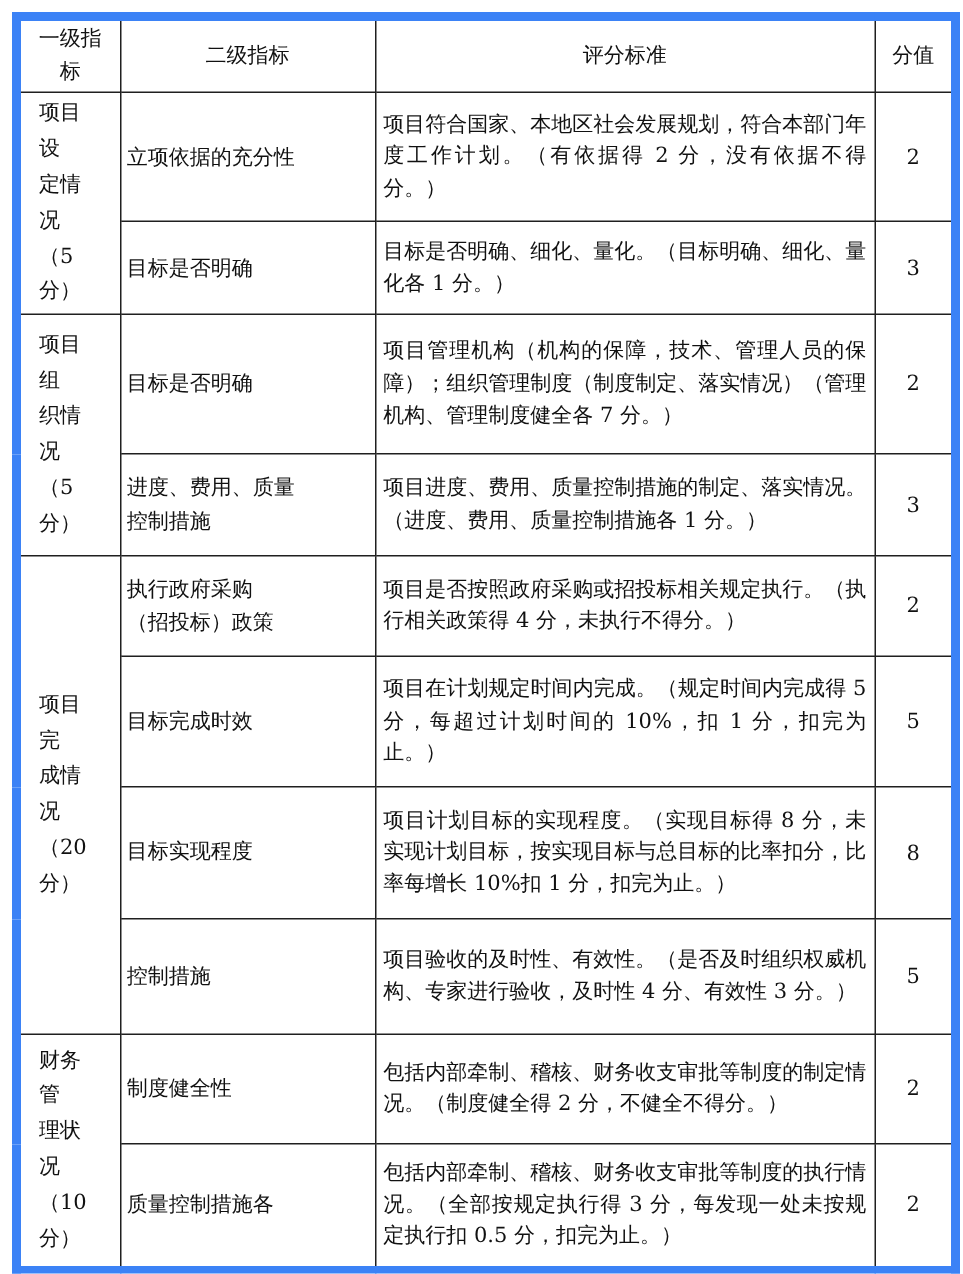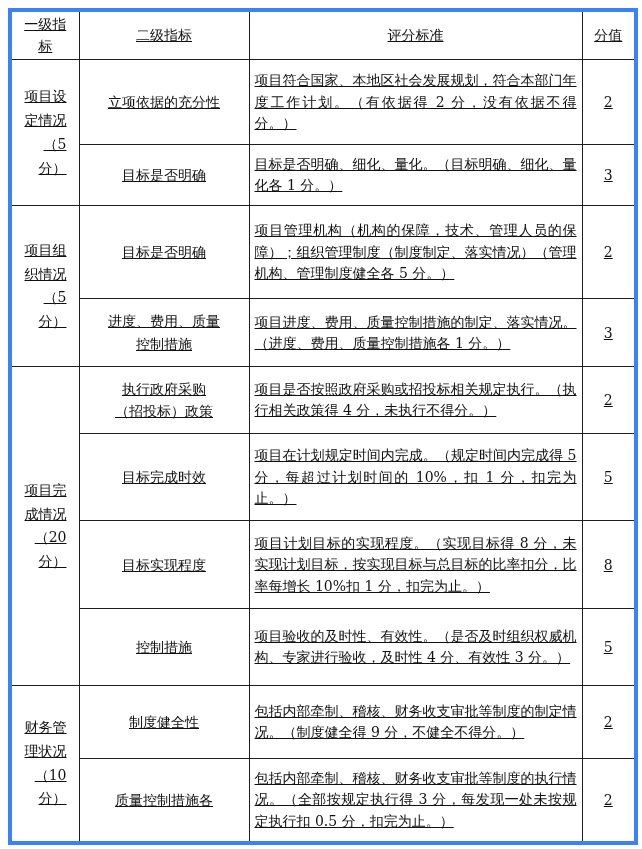--- a/index.html
+++ b/index.html
@@ -16,44 +16,42 @@
     height: 849px;
     padding: 8px;
     background: #ffffff;
     font-family: "DejaVu Serif", "Liberation Serif", serif;
     color: #111111;
   }
   table.eval {
     border-collapse: collapse;
     table-layout: fixed;
     width: 626px;
-    border: 4px solid #3b82f6;
-    text-decoration: underline;
+    border: 6px solid #3b82f6;
   }
   table.eval td {
     border: 1px solid #1f1f1f;
     font-size: 14px;
     color: #111111;
     box-sizing: border-box;
     vertical-align: middle;
   }
   td.hdr {
     text-align: center;
     white-space: pre-line;
     line-height: 1.55;
     padding: 2px;
   }
   td.group {
-    text-align: right;
+    text-align: left;
     white-space: pre-line;
     line-height: 1.7;
     padding: 2px 12px;
   }
   td.sec {
-    text-align: center;
     white-space: pre-line;
     line-height: 1.6;
     padding: 2px 4px;
   }
   td.cri {
     text-align: justify;
     line-height: 1.52;
     padding: 2px 5px;
     margin-left: 46px;
   }
@@ -95,21 +93,21 @@
       <td class="sec">目标是否明确</td>
       <td class="cri">目标是否明确、细化、量化。（目标明确、细化、量化各 1 分。）</td>
       <td class="score">3</td>
     </tr>
 
     <tr style="height:93px">
       <td class="group" rowspan="2">项目组
 织情况
 （5分）</td>
       <td class="sec">目标是否明确</td>
-      <td class="cri">项目管理机构（机构的保障，技术、管理人员的保障）；组织管理制度（制度制定、落实情况）（管理机构、管理制度健全各 5 分。）</td>
+      <td class="cri">项目管理机构（机构的保障，技术、管理人员的保障）；组织管理制度（制度制定、落实情况）（管理机构、管理制度健全各 7 分。）</td>
       <td class="score">2</td>
     </tr>
     <tr style="height:68px">
       <td class="sec">进度、费用、质量
 控制措施</td>
       <td class="cri">项目进度、费用、质量控制措施的制定、落实情况。（进度、费用、质量控制措施各 1 分。）</td>
       <td class="score">3</td>
     </tr>
 
     <tr style="height:67px">
@@ -135,21 +133,21 @@
       <td class="sec">控制措施</td>
       <td class="cri">项目验收的及时性、有效性。（是否及时组织权威机构、专家进行验收，及时性 4 分、有效性 3 分。）</td>
       <td class="score">5</td>
     </tr>
 
     <tr style="height:73px">
       <td class="group" rowspan="2">财务管
 理状况
 （10分）</td>
       <td class="sec">制度健全性</td>
-      <td class="cri">包括内部牵制、稽核、财务收支审批等制度的制定情况。（制度健全得 9 分，不健全不得分。）</td>
+      <td class="cri">包括内部牵制、稽核、财务收支审批等制度的制定情况。（制度健全得 2 分，不健全不得分。）</td>
       <td class="score">2</td>
     </tr>
     <tr style="height:84px">
       <td class="sec">质量控制措施各</td>
       <td class="cri">包括内部牵制、稽核、财务收支审批等制度的执行情况。（全部按规定执行得 3 分，每发现一处未按规定执行扣 0.5 分，扣完为止。）</td>
       <td class="score">2</td>
     </tr>
   </tbody>
     </table>
 </div>

